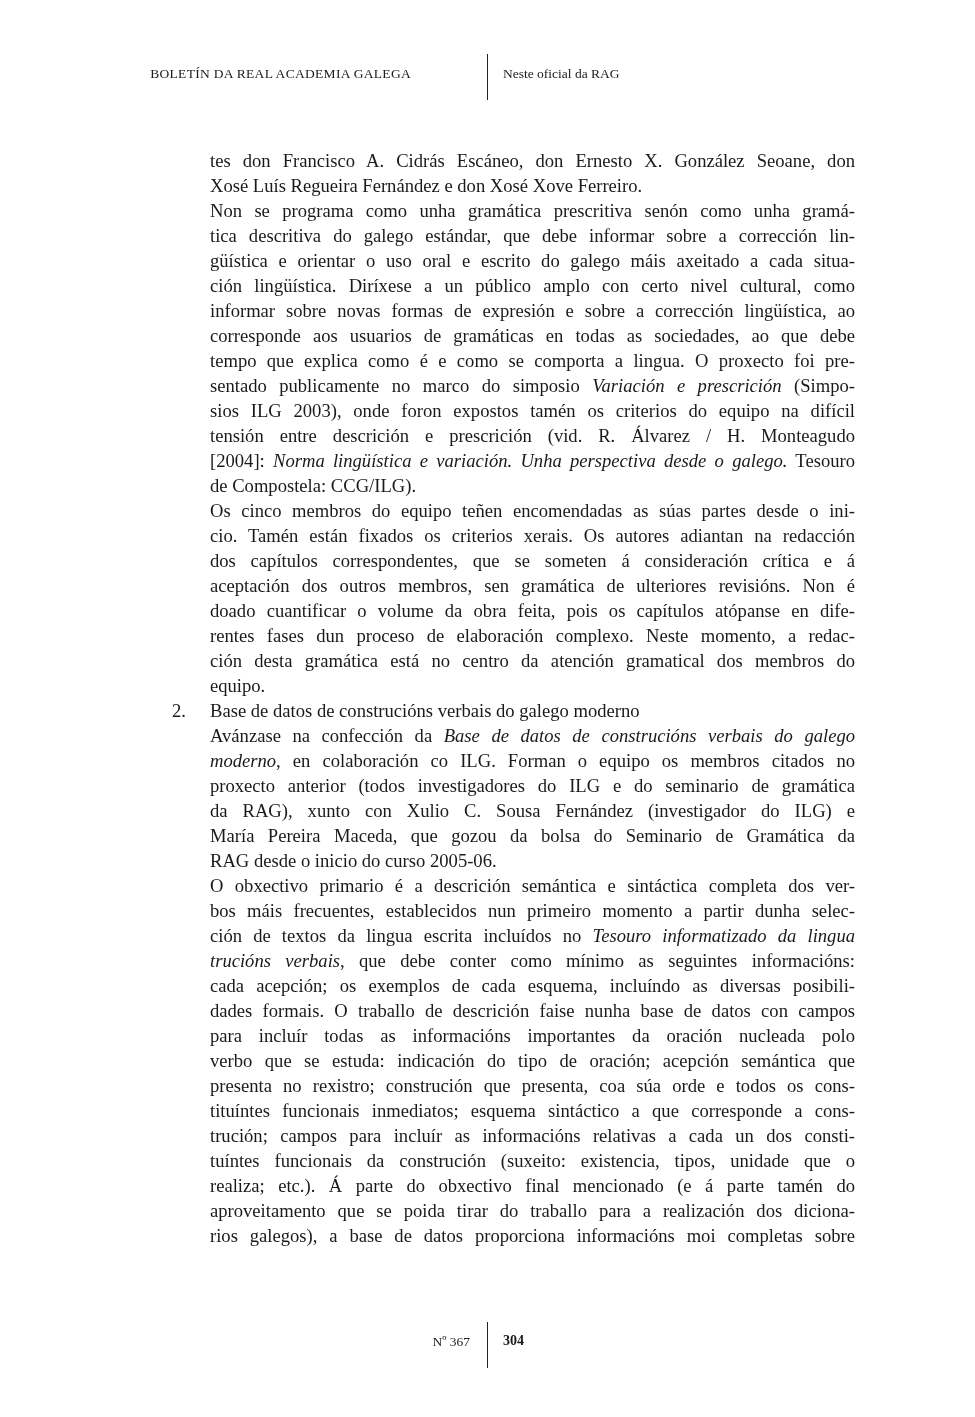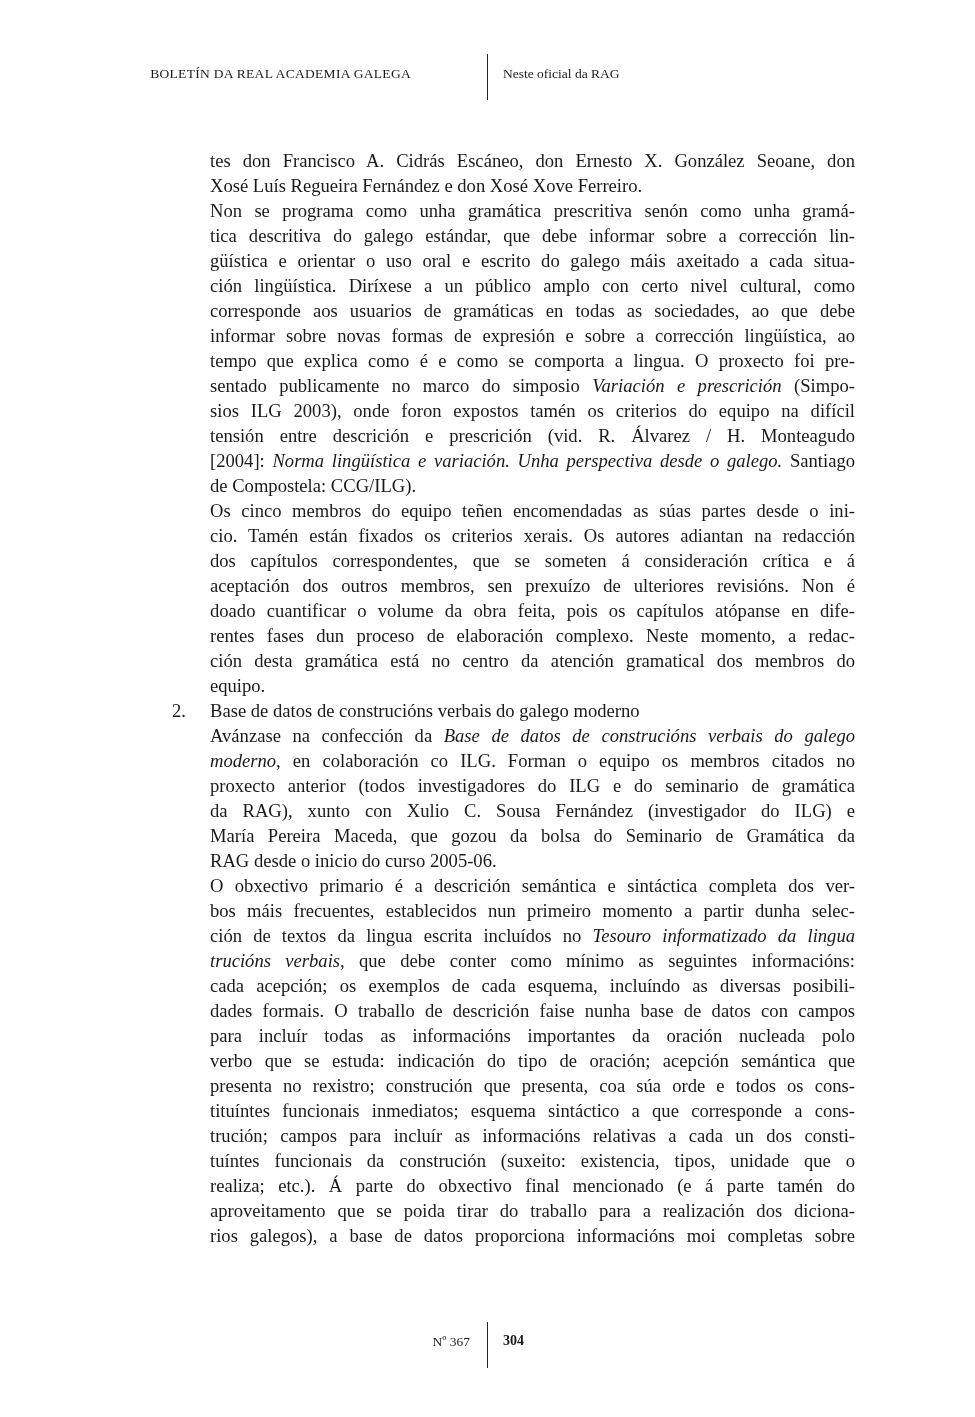--- a/index.html
+++ b/index.html
@@ -30,33 +30,33 @@
 
 <div class="body">
 
   <span class="line just">tes don Francisco A. Cidrás Escáneo, don Ernesto X. González Seoane, don</span>
   <span class="line">Xosé Luís Regueira Fernández e don Xosé Xove Ferreiro.</span>
 
   <span class="line just">Non se programa como unha gramática prescritiva senón como unha gramá-</span>
   <span class="line just">tica descritiva do galego estándar, que debe informar sobre a corrección lin-</span>
   <span class="line just">güística e orientar o uso oral e escrito do galego máis axeitado a cada situa-</span>
   <span class="line just">ción lingüística. Diríxese a un público amplo con certo nivel cultural, como</span>
+  <span class="line just">informar sobre novas formas de expresión e sobre a corrección lingüística, ao</span>
   <span class="line just">corresponde aos usuarios de gramáticas en todas as sociedades, ao que debe</span>
-  <span class="line just">informar sobre novas formas de expresión e sobre a corrección lingüística, ao</span>
   <span class="line just">tempo que explica como é e como se comporta a lingua. O proxecto foi pre-</span>
   <span class="line just"><span>sentado publicamente no marco do simposio </span><i>Variación e prescrición</i><span> (Simpo-</span></span>
   <span class="line just">sios ILG 2003), onde foron expostos tamén os criterios do equipo na difícil</span>
   <span class="line just">tensión entre descrición e prescrición (vid. R. Álvarez / H. Monteagudo</span>
-  <span class="line just"><span>[2004]: </span><i>Norma lingüística e variación. Unha perspectiva desde o galego.</i><span> Santiago</span></span>
+  <span class="line just"><span>[2004]: </span><i>Norma lingüística e variación. Unha perspectiva desde o galego.</i><span> Tesouro</span></span>
   <span class="line">de Compostela: CCG/ILG).</span>
 
   <span class="line just">Os cinco membros do equipo teñen encomendadas as súas partes desde o ini-</span>
   <span class="line just">cio. Tamén están fixados os criterios xerais. Os autores adiantan na redacción</span>
   <span class="line just">dos capítulos correspondentes, que se someten á consideración crítica e á</span>
-  <span class="line just">aceptación dos outros membros, sen prexuízo de ulteriores revisións. Non é</span>
+  <span class="line just">aceptación dos outros membros, sen gramática de ulteriores revisións. Non é</span>
   <span class="line just">doado cuantificar o volume da obra feita, pois os capítulos atópanse en dife-</span>
   <span class="line just">rentes fases dun proceso de elaboración complexo. Neste momento, a redac-</span>
   <span class="line just">ción desta gramática está no centro da atención gramatical dos membros do</span>
   <span class="line">equipo.</span>
 
   <span class="line" style="position:relative"><span class="num">2.</span><span>Base de datos de construcións verbais do galego moderno</span></span>
   <span class="line just"><span>Avánzase na confección da </span><i>Base de datos de construcións verbais do galego</i></span>
   <span class="line just"><i>moderno</i><span>, en colaboración co ILG. Forman o equipo os membros citados no</span></span>
   <span class="line just">proxecto anterior (todos investigadores do ILG e do seminario de gramática</span>
   <span class="line just">da RAG), xunto con Xulio C. Sousa Fernández (investigador do ILG) e</span>

